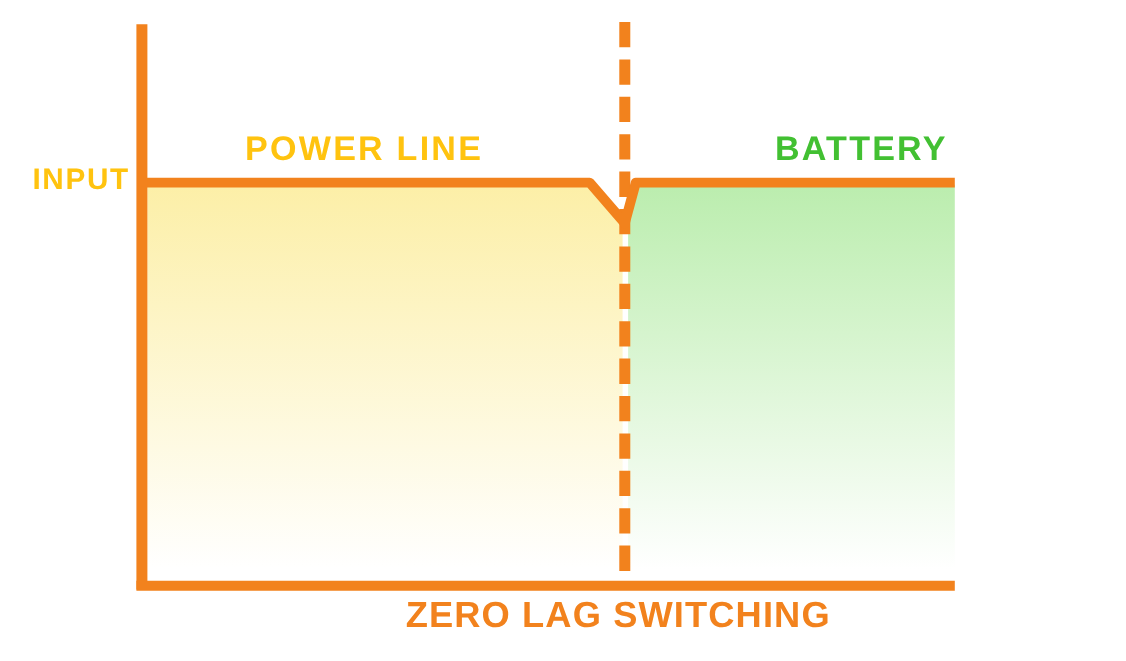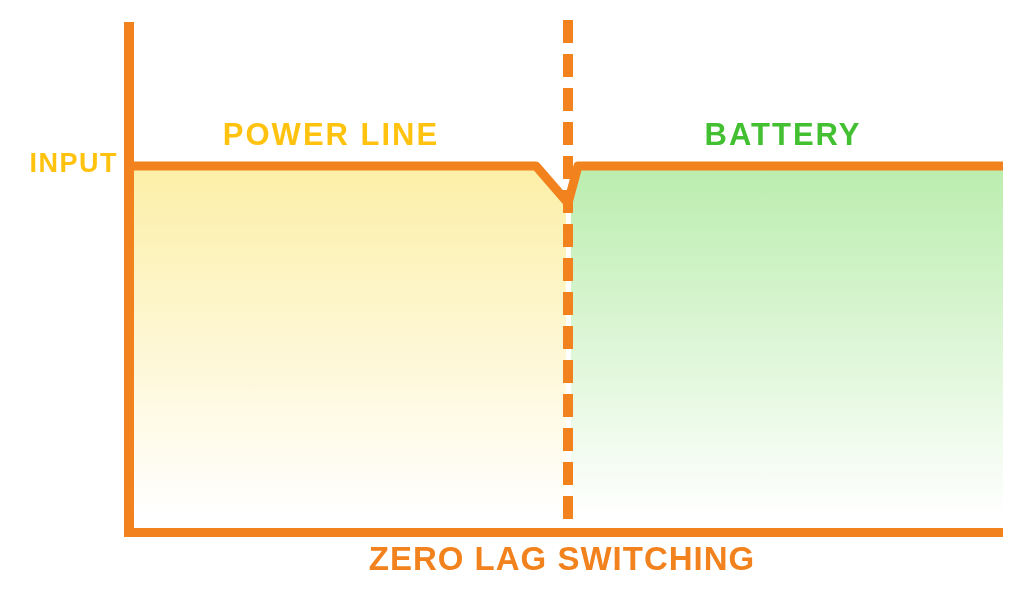--- a/index.html
+++ b/index.html
@@ -1,18 +1,18 @@
 <!DOCTYPE html>
 <html><head>
 <meta charset="utf-8">
 <style>
   html, body { margin: 0; padding: 0; background: #ffffff; }
   .canvas {
     position: relative;
-    width: 1024px;
+    width: 868px;
     height: 601px;
     background: #ffffff;
     overflow: hidden;
     font-family: "Liberation Sans", sans-serif;
   }
   .canvas svg { position: absolute; left: 0; top: 0; }
   text {
     font-family: "Liberation Sans", sans-serif;
     font-weight: bold;
   }

